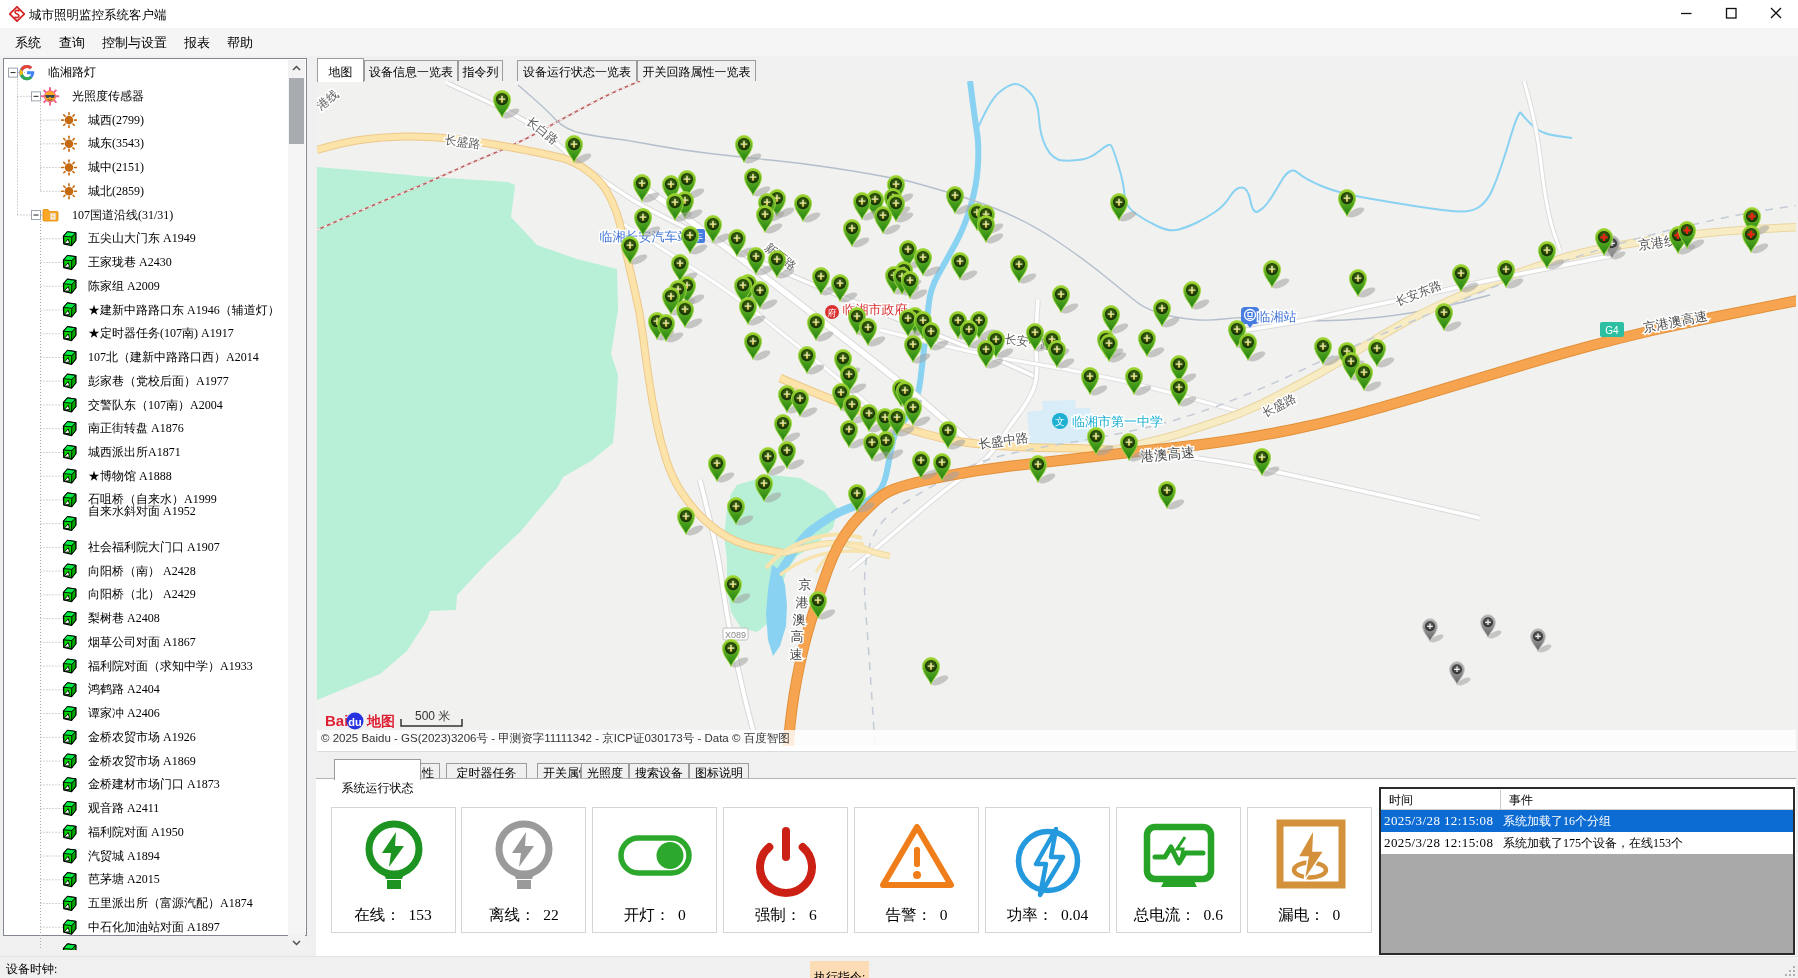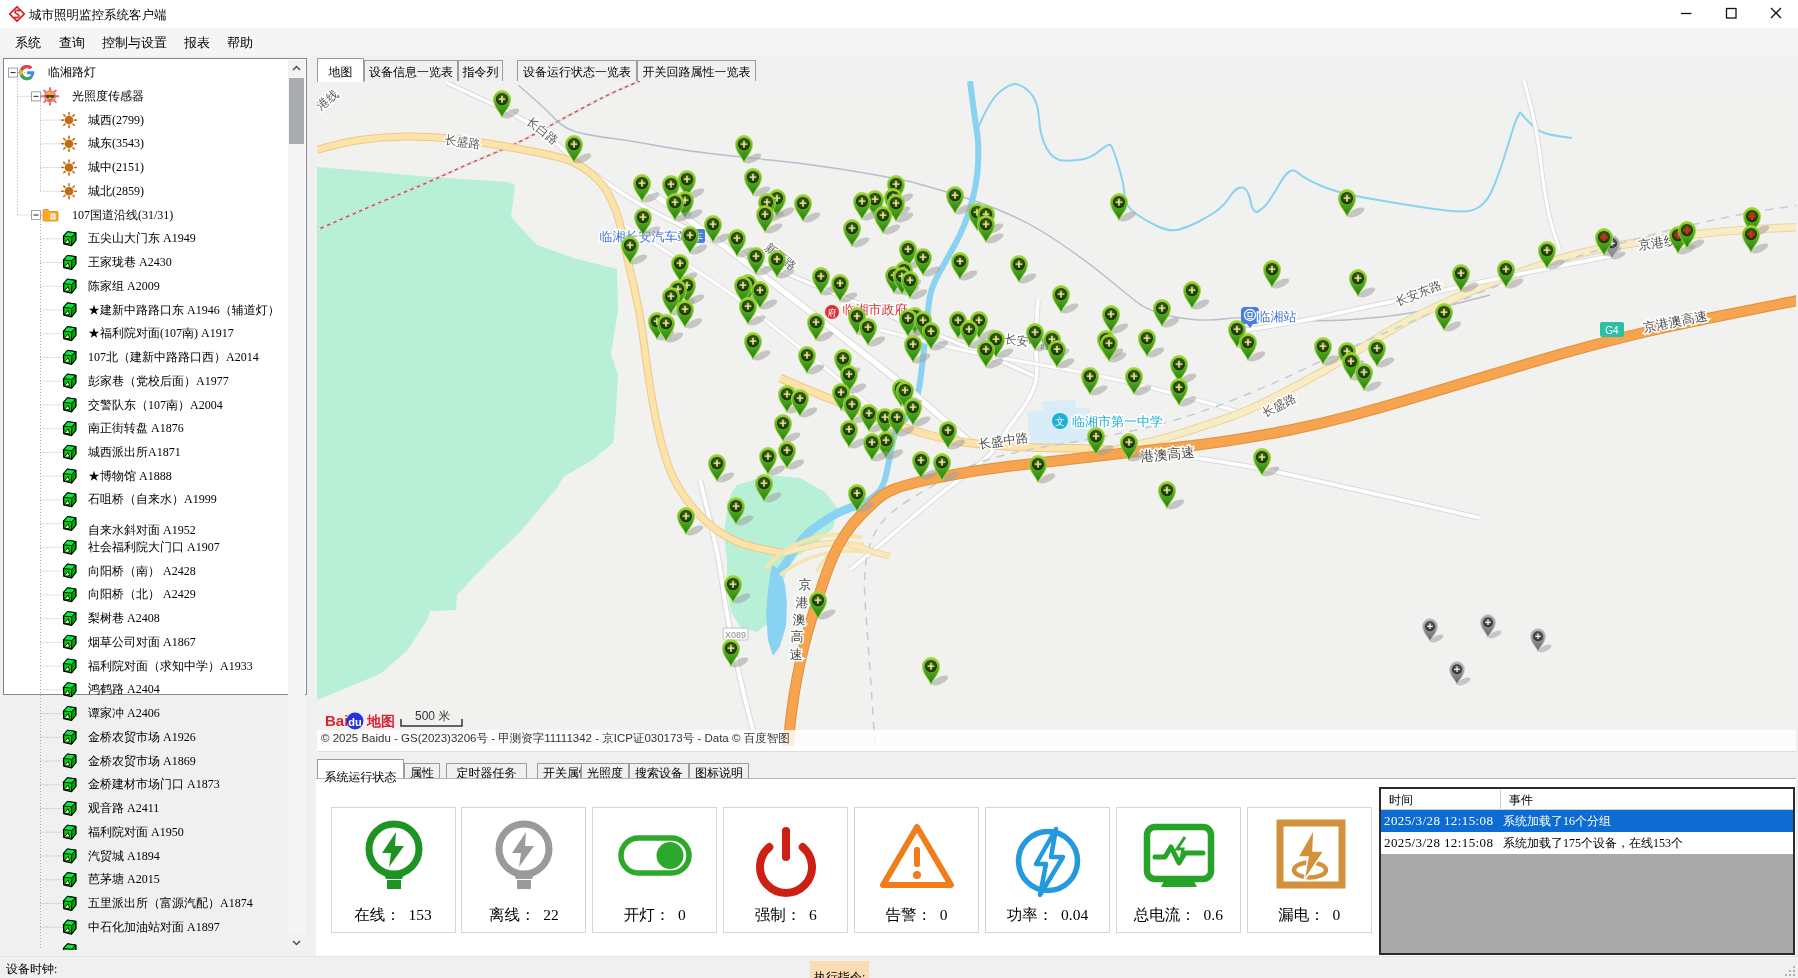--- a/index.html
+++ b/index.html
@@ -3,34 +3,34 @@
 <meta charset="utf-8">
 <style>
 * { margin:0; padding:0; box-sizing:border-box; }
 html,body { width:1798px; height:978px; overflow:hidden; background:#f0f0f0;
   font-family:"Liberation Serif", serif; }
 .abs { position:absolute; }
 #titlebar { position:absolute; left:0; top:0; width:1798px; height:28px; background:#ffffff; }
 #title-text { position:absolute; left:29px; top:7px; font-size:12.5px; color:#000; }
 #menubar { position:absolute; left:0; top:28px; width:1798px; height:28px; background:#f5f5f5; }
 .menu-item { position:absolute; top:6px; font-size:13px; color:#000; }
-#treepanel { position:absolute; left:3px; top:58px; width:304px; height:637px;
+#treepanel { position:absolute; left:3px; top:58px; width:304px; height:878px;
   background:#fff; border:1px solid #828790; }
 .trow { position:absolute; left:0; font-size:12px; color:#000; white-space:nowrap; }
 #treescroll { position:absolute; right:1px; top:1px; width:17px; height:891px; background:#f5f5f5; }
 #map-tabs { position:absolute; left:317px; top:58px; height:23px; }
 .mtab { position:absolute; top:2px; height:21px; background:#f0f0f0; border:1px solid #9c9c9c;
   border-bottom:none; font-size:12px; color:#000; text-align:center; padding-top:3px; }
 .mtab.sel { top:0; height:24px; background:#fff; z-index:3; padding-top:5px; }
 #mapbox { position:absolute; left:317px; top:81px; width:1479px; height:665px; background:#f0f0ee; overflow:hidden; font-family:"Liberation Sans", sans-serif; }
 #mapbox svg text { font-family:"Liberation Sans", sans-serif; }
 #bottom-tabs { position:absolute; left:317px; top:759px; }
 .btab { position:absolute; top:4px; height:15px; background:#f0f0f0; border:1px solid #9c9c9c;
   border-bottom:none; font-size:12px; color:#000; text-align:center; padding-top:1px; }
-.btab.sel { top:0; height:19px; background:#fff; z-index:3; padding-top:9px; }
+.btab.sel { top:0; height:19px; background:#fff; z-index:3; padding-top:20px;margin-left:17px; }
 #bottom-page { position:absolute; left:316px; top:778px; width:1480px; height:178px; background:#fff; border-top:1px solid #b5b5b5; }
 #mapstrip { position:absolute; left:317px; top:746px; width:1479px; height:6px; background:#fff; border-bottom:1px solid #dcdcdc; }
 .card { position:absolute; top:807px; width:125px; height:126px; background:#fff; border:1px solid #d5d5d5; }
 .card .lbl { position:absolute; left:0; width:100%; top:97px; text-align:center; font-size:15.5px; color:#000; white-space:nowrap; }
 #evtable { position:absolute; left:1379px; top:787px; width:416px; height:168px; background:#a9a9a9; border:2px solid #2b2b2b;padding-left:8px; }
 #evhead { position:absolute; left:0; top:0; width:100%; height:21px; background:#ffffff; border-bottom:1px solid #d0d0d0; }
 #evtable .cell { position:absolute; font-size:12px; color:#000; top:3px; white-space:nowrap; }
 .evrow { position:absolute; left:0; width:100%; height:22px; background:#fff; font-size:12px; }
 #statusbar { position:absolute; left:0; top:956px; width:1798px; height:22px; background:#f0f0f0; border-top:1px solid #e3e3e3; }
 #statusbar .st { position:absolute; top:4px; font-size:12px; color:#000; }
@@ -241,29 +241,29 @@
 <div class="trow" style="left:68px;top:28.8px">光照度传感器</div>
 <div class="trow" style="left:84px;top:52.6px">城西(2799)</div>
 <div class="trow" style="left:84px;top:76.3px">城东(3543)</div>
 <div class="trow" style="left:84px;top:100.1px">城中(2151)</div>
 <div class="trow" style="left:84px;top:123.8px">城北(2859)</div>
 <div class="trow" style="left:68px;top:147.5px">107国道沿线(31/31)</div>
 <div class="trow" style="left:84px;top:171.3px">五尖山大门东 A1949</div>
 <div class="trow" style="left:84px;top:195.0px">王家珑巷 A2430</div>
 <div class="trow" style="left:84px;top:218.8px">陈家组 A2009</div>
 <div class="trow" style="left:84px;top:242.5px">★建新中路路口东 A1946（辅道灯）</div>
-<div class="trow" style="left:84px;top:266.2px">★福利院对面(107南) A1917</div>
+<div class="trow" style="left:84px;top:266.2px">★定时器任务(107南) A1917</div>
 <div class="trow" style="left:84px;top:290.0px">107北（建新中路路口西）A2014</div>
 <div class="trow" style="left:84px;top:313.7px">彭家巷（党校后面）A1977</div>
 <div class="trow" style="left:84px;top:337.5px">交警队东（107南）A2004</div>
 <div class="trow" style="left:84px;top:361.2px">南正街转盘 A1876</div>
 <div class="trow" style="left:84px;top:384.9px">城西派出所A1871</div>
 <div class="trow" style="left:84px;top:408.7px">★博物馆 A1888</div>
 <div class="trow" style="left:84px;top:432.4px">石咀桥（自来水）A1999</div>
-<div class="trow" style="left:84px;top:463px">自来水斜对面 A1952</div>
+<div class="trow" style="left:84px;top:444px">自来水斜对面 A1952</div>
 <div class="trow" style="left:84px;top:479.9px">社会福利院大门口 A1907</div>
 <div class="trow" style="left:84px;top:503.6px">向阳桥（南） A2428</div>
 <div class="trow" style="left:84px;top:527.4px">向阳桥（北） A2429</div>
 <div class="trow" style="left:84px;top:551.1px">梨树巷 A2408</div>
 <div class="trow" style="left:84px;top:574.9px">烟草公司对面 A1867</div>
 <div class="trow" style="left:84px;top:598.6px">福利院对面（求知中学）A1933</div>
 <div class="trow" style="left:84px;top:622.3px">鸿鹤路 A2404</div>
 <div class="trow" style="left:84px;top:646.1px">谭家冲 A2406</div>
 <div class="trow" style="left:84px;top:669.8px">金桥农贸市场 A1926</div>
 <div class="trow" style="left:84px;top:693.6px">金桥农贸市场 A1869</div>

